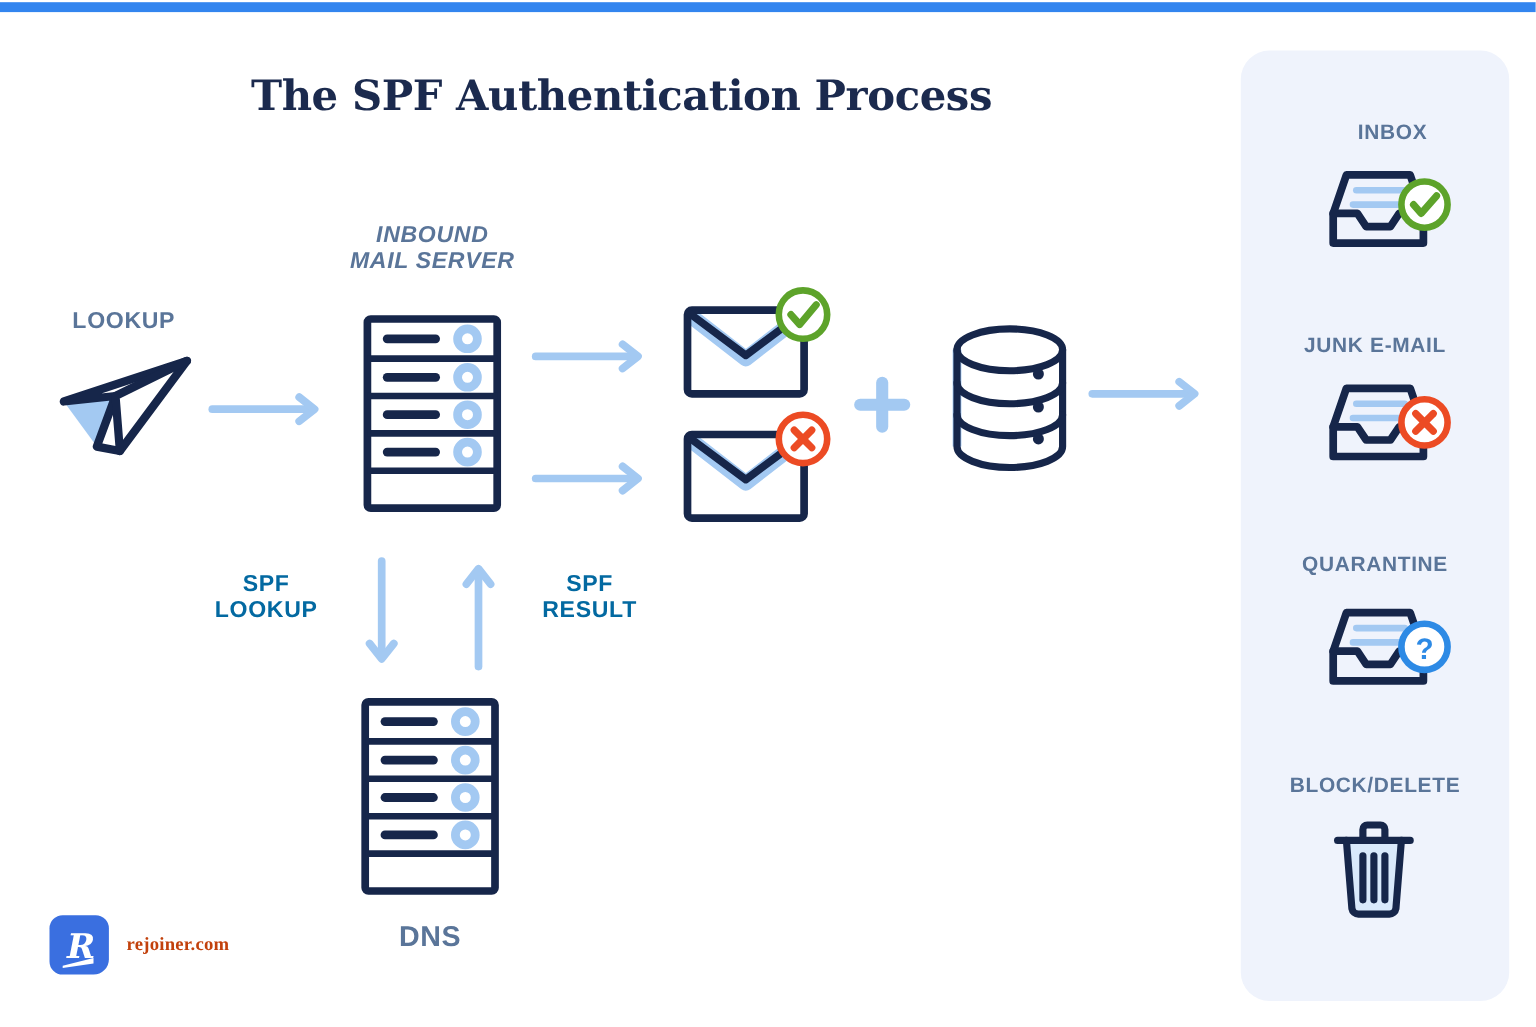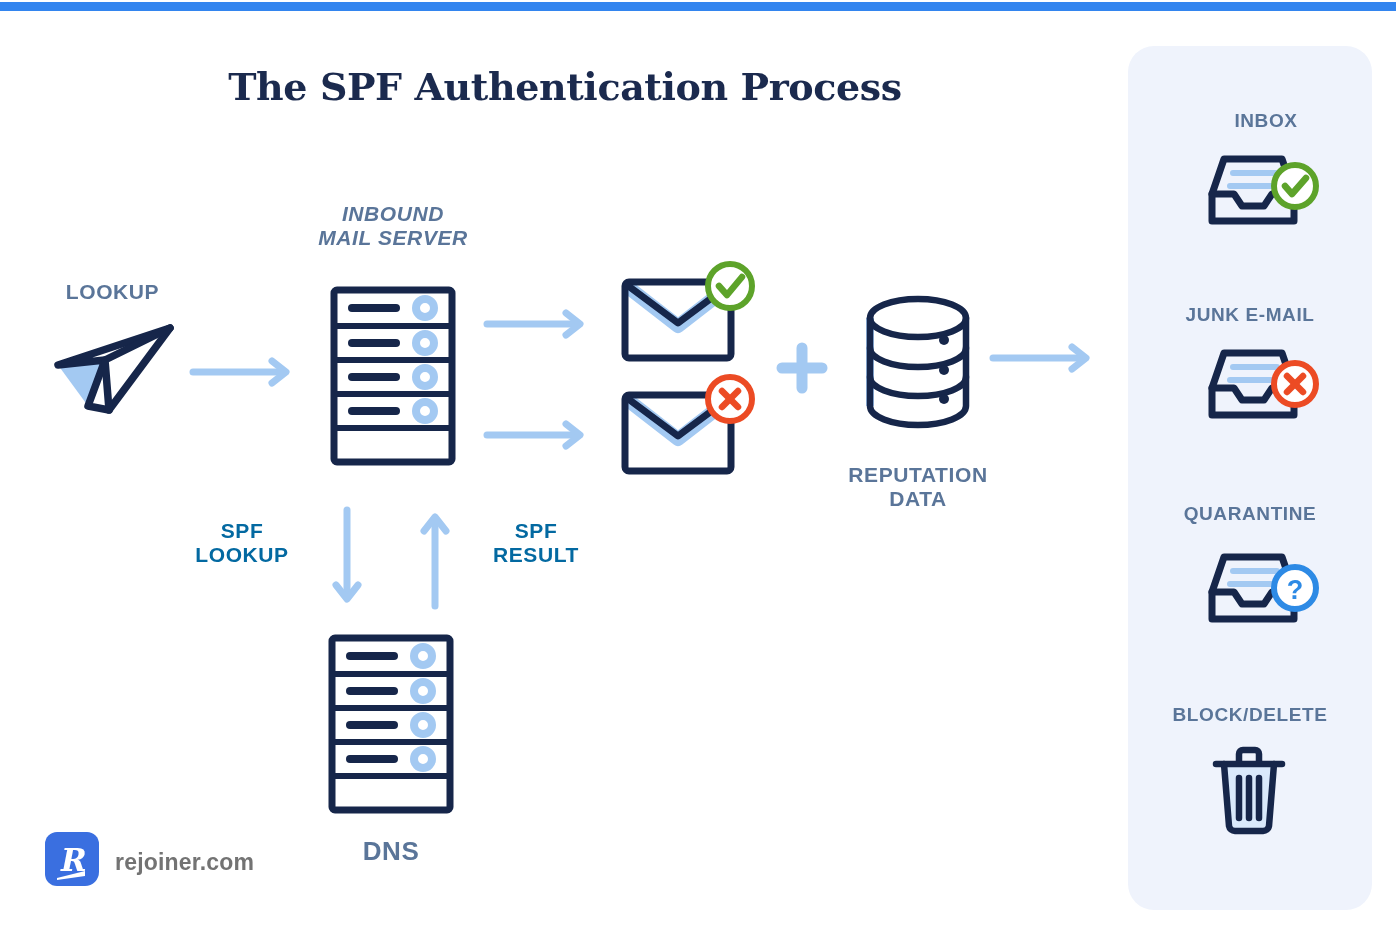--- a/index.html
+++ b/index.html
@@ -40,22 +40,22 @@
   
   .panel{
     position:absolute;left:1128px;top:44px;width:244px;height:864px;
     background:#eff3fc;border-radius:26px;
   }
 
   .logo-wrap{position:absolute;left:45px;top:830px;width:230px;height:60px;}
   .logo-sq{position:absolute;left:0;top:0;width:54px;height:54px;border-radius:12px 12px 14px 12px;background:#3a6fe0;}
   .logo-text{
     position:absolute;left:70px;top:17px;
-    font-family:Liberation Sans, sans-serif;
-    font-weight:bold;font-size:23px;color:#737373;letter-spacing:0.2px;
+    font-family:Liberation Serif, serif;
+    font-weight:bold;font-size:17px;color:#c2410c;letter-spacing:0.2px;
   }
   svg{display:block;overflow:visible;}
   .abs{position:absolute;}
 </style>
 </head>
 <body>
 
 <div id="stage">
 
   <div class="topbar"></div>
@@ -239,22 +239,20 @@
         <path d="M8 54 A48 19 0 0 0 104 54"></path>
         <path d="M8 83 A48 19 0 0 0 104 83"></path>
       </g>
       <g fill="#16264a">
         <circle cx="82" cy="46" r="5"></circle>
         <circle cx="82" cy="76" r="5"></circle>
         <circle cx="82" cy="105" r="5"></circle>
       </g>
     </svg>
   </div>
-  <div class="lbl" style="left:800px;top:461px;width:236px;font-size:21px;">REPUTATION
-DATA</div>
 
   <div class="abs" style="left:990px;top:341px;">
     <svg width="106" height="30" viewBox="0 0 106 30">
       <g fill="none" stroke="#a3c9f2" stroke-width="7" stroke-linecap="round" stroke-linejoin="round">
         <line x1="3" y1="15" x2="94" y2="15"></line>
         <polyline points="82,4 96,15 82,26"></polyline>
       </g>
     </svg>
   </div>
 

